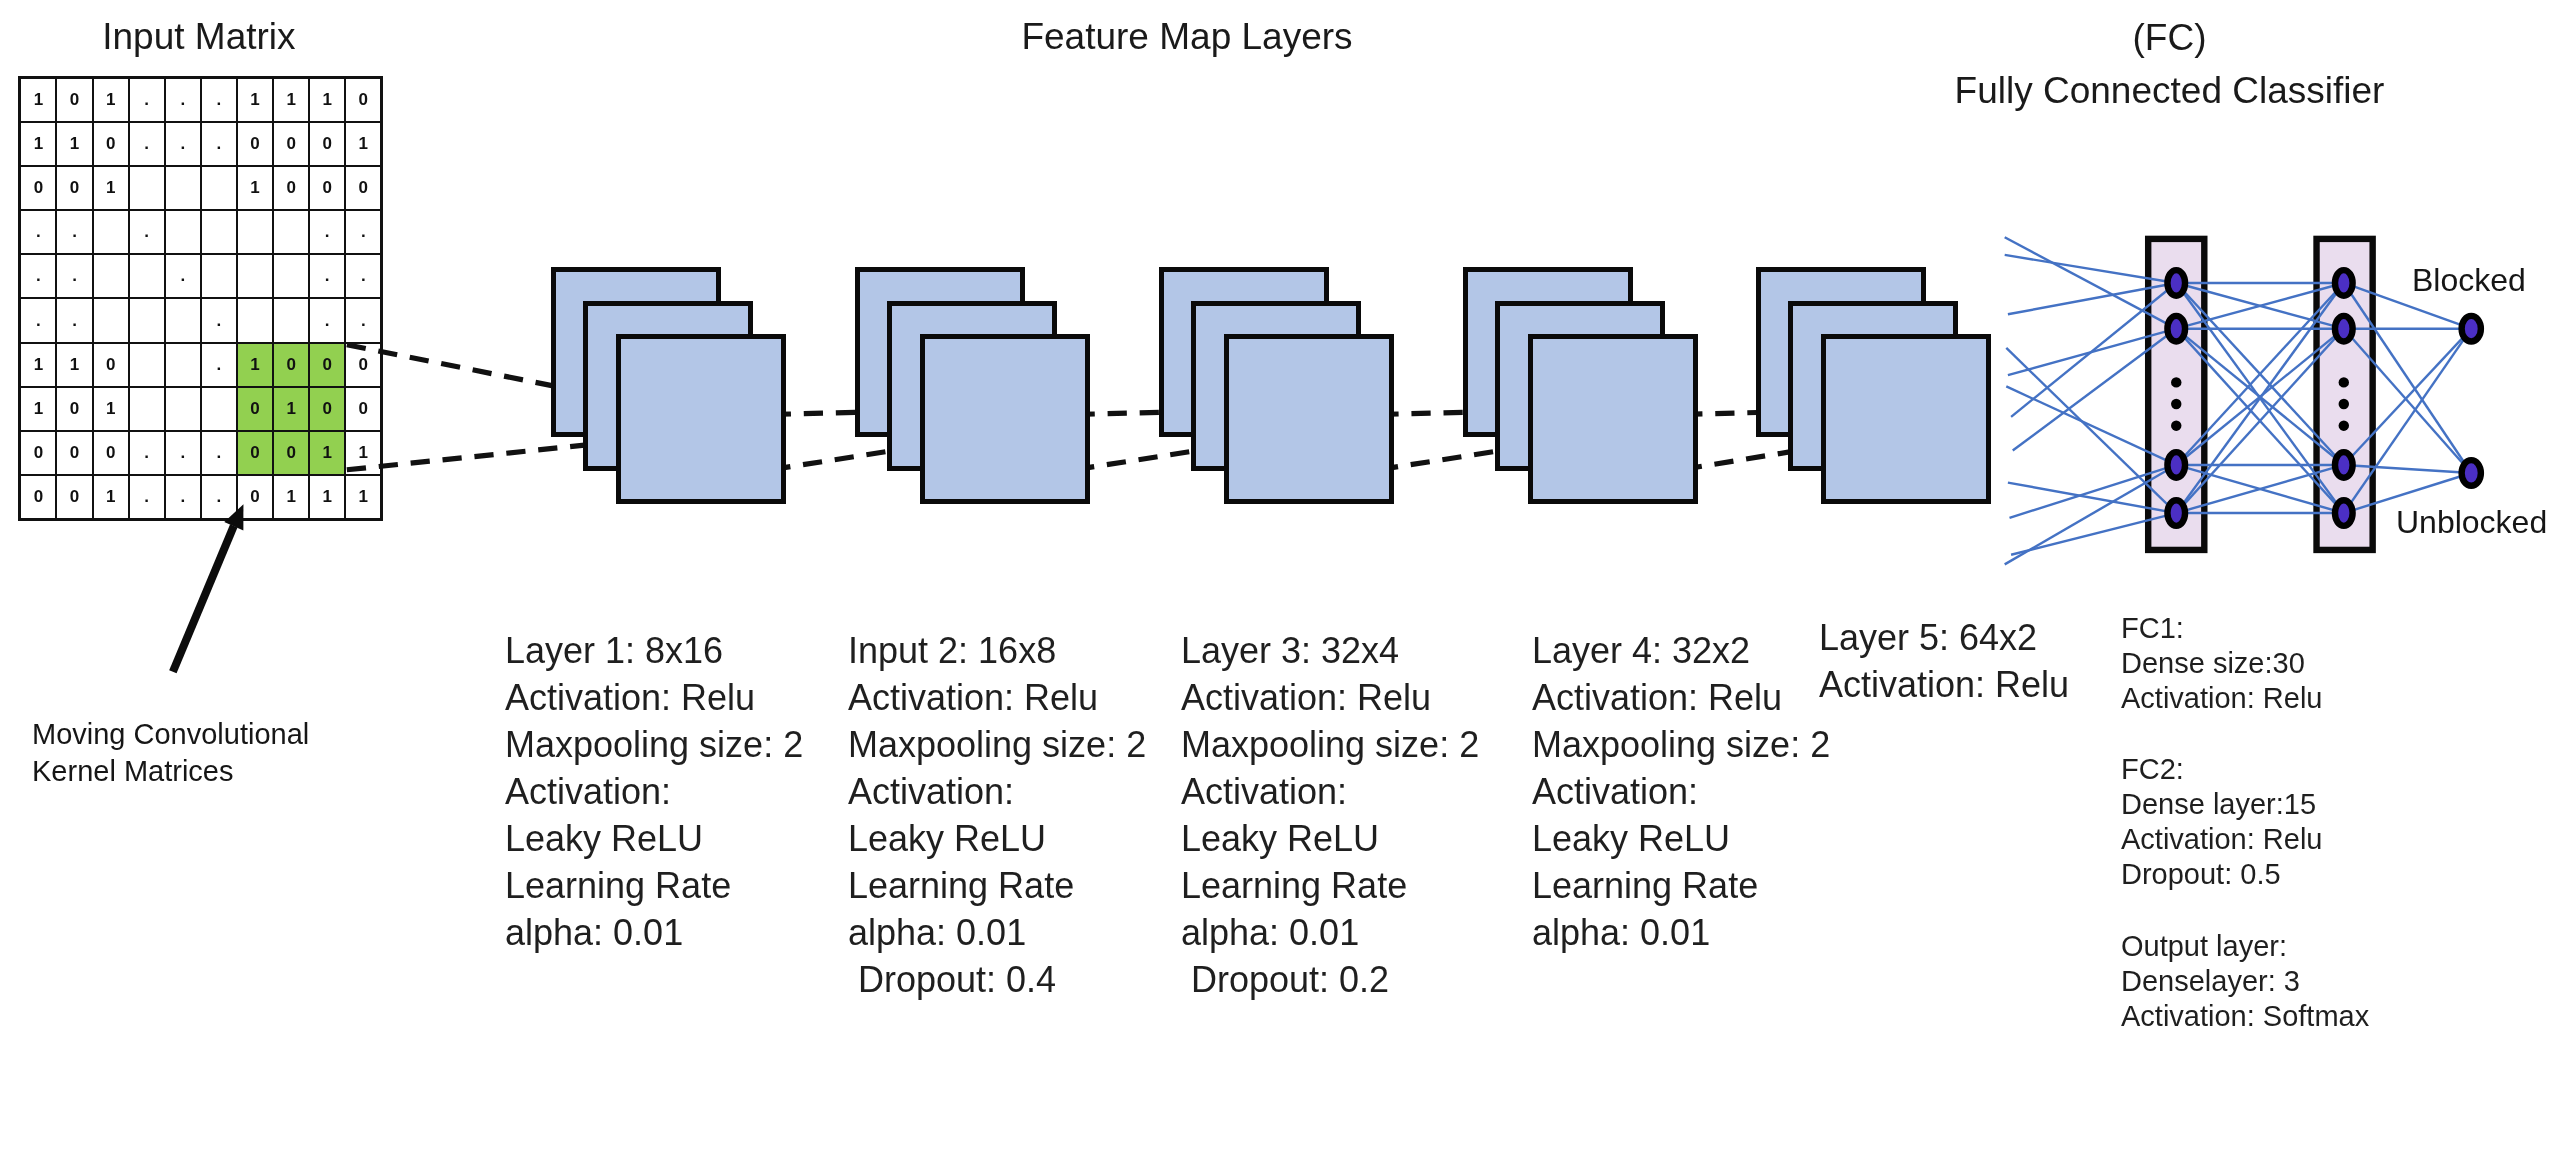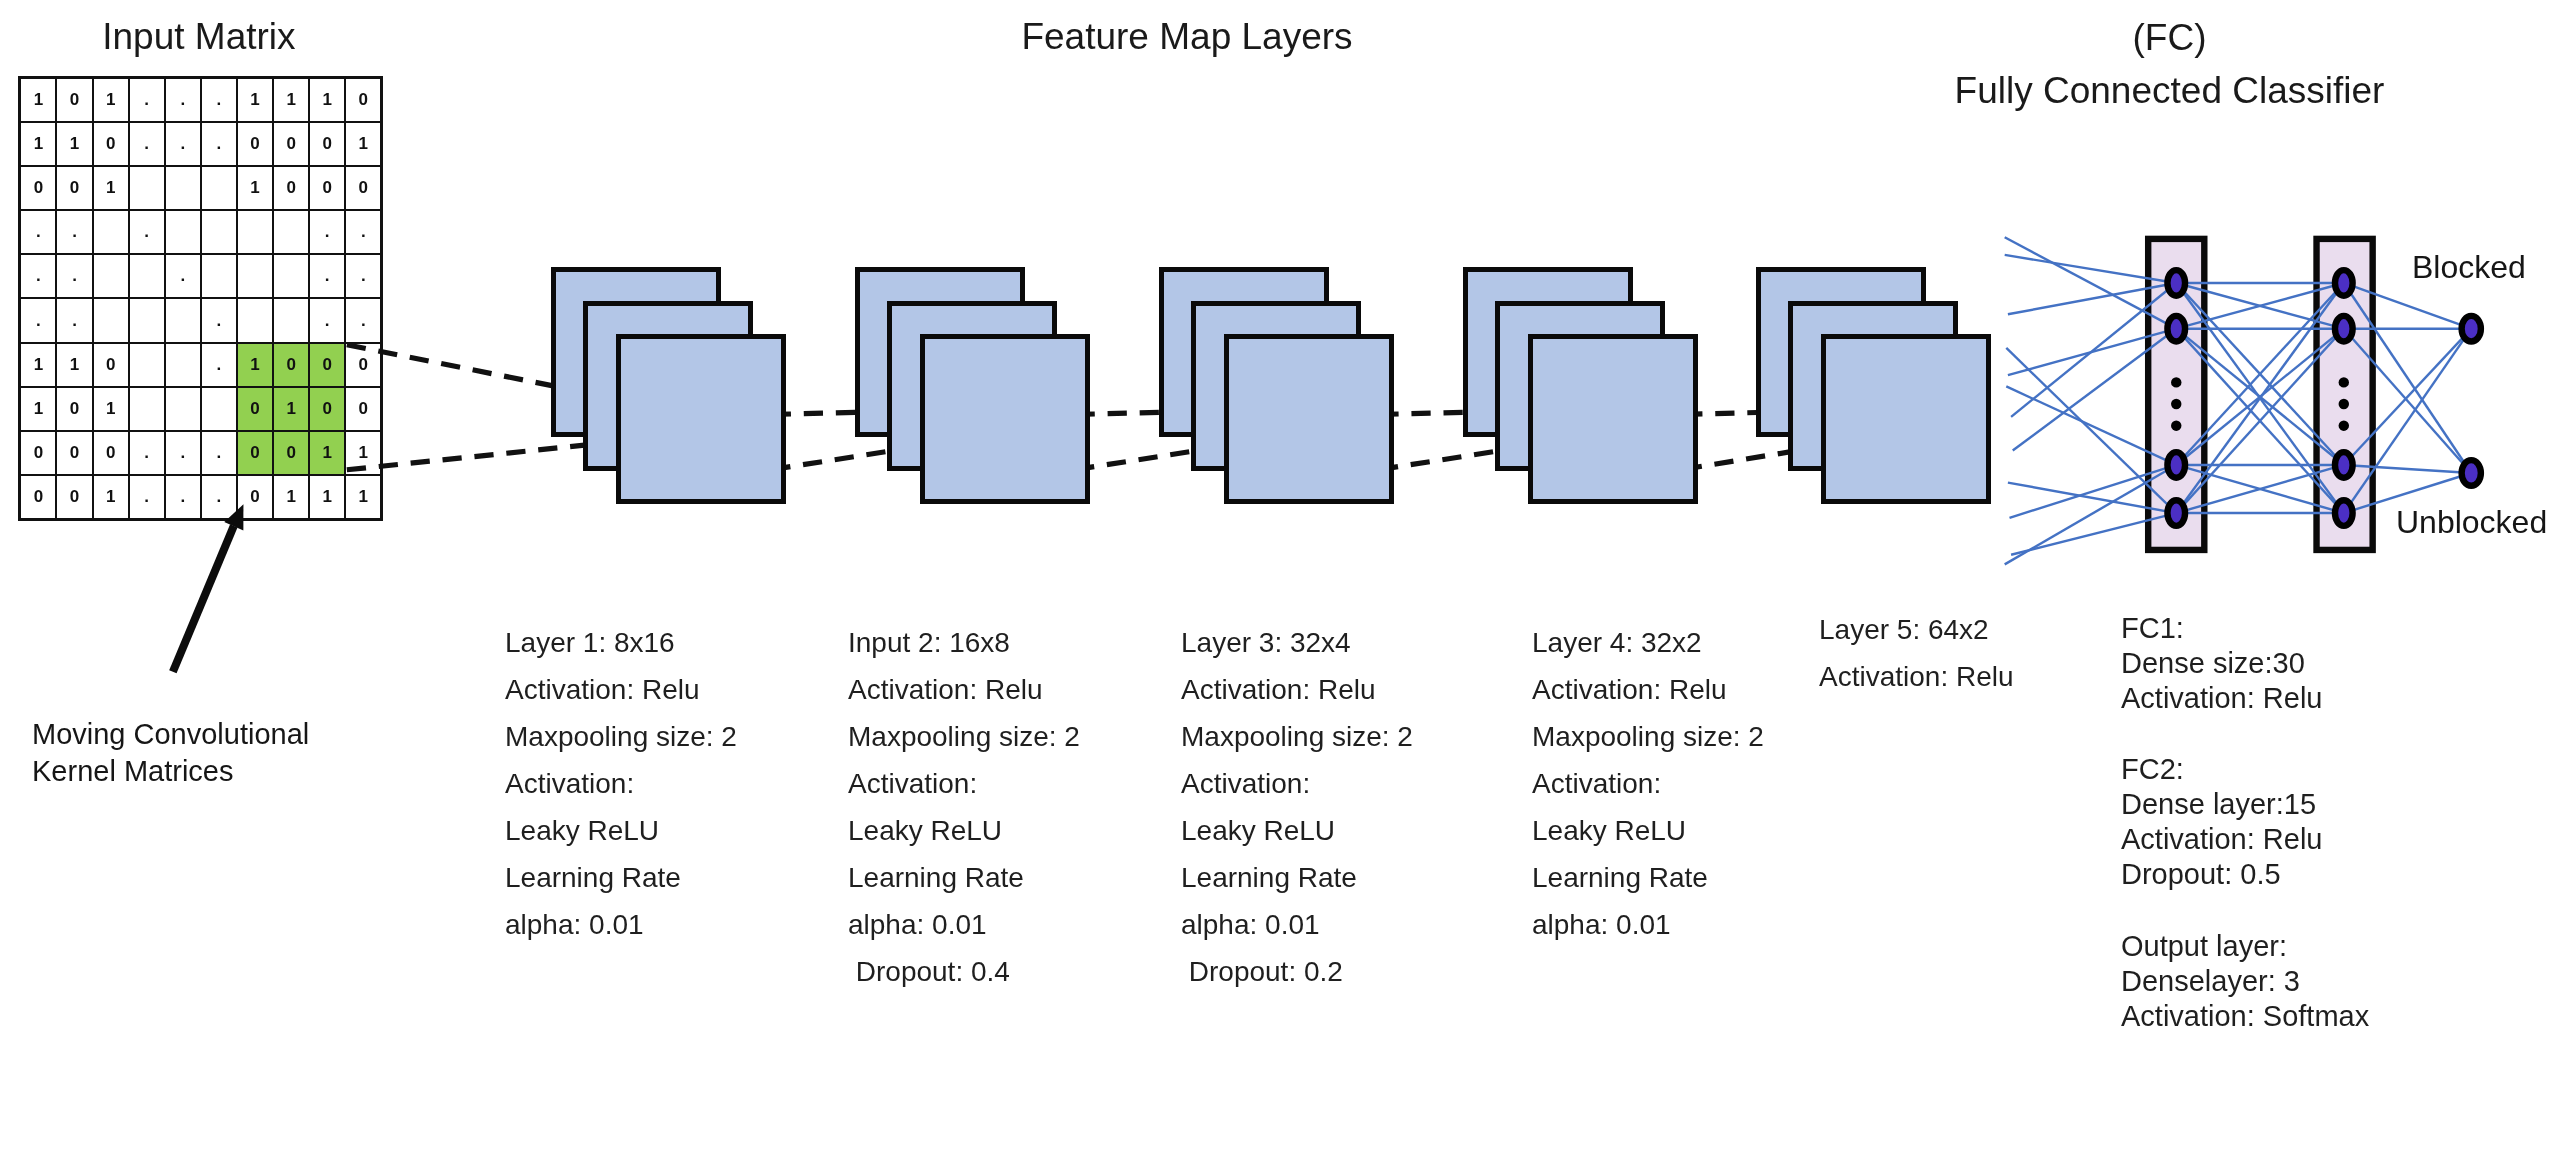--- a/index.html
+++ b/index.html
@@ -31,33 +31,33 @@
     border:1.6px solid #111;display:flex;align-items:center;justify-content:center;
     font-size:17px;font-weight:bold;color:#111;overflow:hidden;
   }
   .cell.green{background:var(--green);}
   
   .fm-square{
     position:absolute;width:170px;height:170px;box-sizing:border-box;
     background:var(--fm-fill);border:5.6px solid #0a0a0a;
   }
   
-  .layer-text{font-size:28px;line-height:47px;color:#1f1f1f;white-space:pre;}
+  .layer-text{font-size:36px;line-height:47px;color:#1f1f1f;white-space:pre;margin-top:8px;}
   #layer-text-1{left:505px;top:619px;}
   #layer-text-2{left:848px;top:619px;}
   #layer-text-3{left:1181px;top:619px;}
   #layer-text-4{left:1532px;top:619px;}
   #layer-text-5{left:1819px;top:606px;}
   .fc-text{font-size:29px;line-height:35px;color:#1f1f1f;white-space:pre;}
   #fc-block-1{left:2121px;top:611px;}
   #fc-block-2{left:2121px;top:752px;}
   #fc-block-3{left:2121px;top:929px;}
   #kernel-label{left:32px;top:678px;font-size:29px;line-height:37px;color:#161616;margin-top:38px;}
   .out-label{font-size:32px;color:#161616;}
-  #label-blocked{left:2412px;top:249px;}
+  #label-blocked{left:2412px;top:262px;}
   #label-unblocked{left:2396px;top:504px;}
   #overlay{left:0;top:0;pointer-events:none;}
 </style>
 </head>
 <body>
 
 <div class="abs title" id="title-input">Input Matrix</div>
 <div class="abs title" id="title-fm">Feature Map Layers</div>
 <div class="abs title" id="title-fc">
   <div>(FC)</div>

